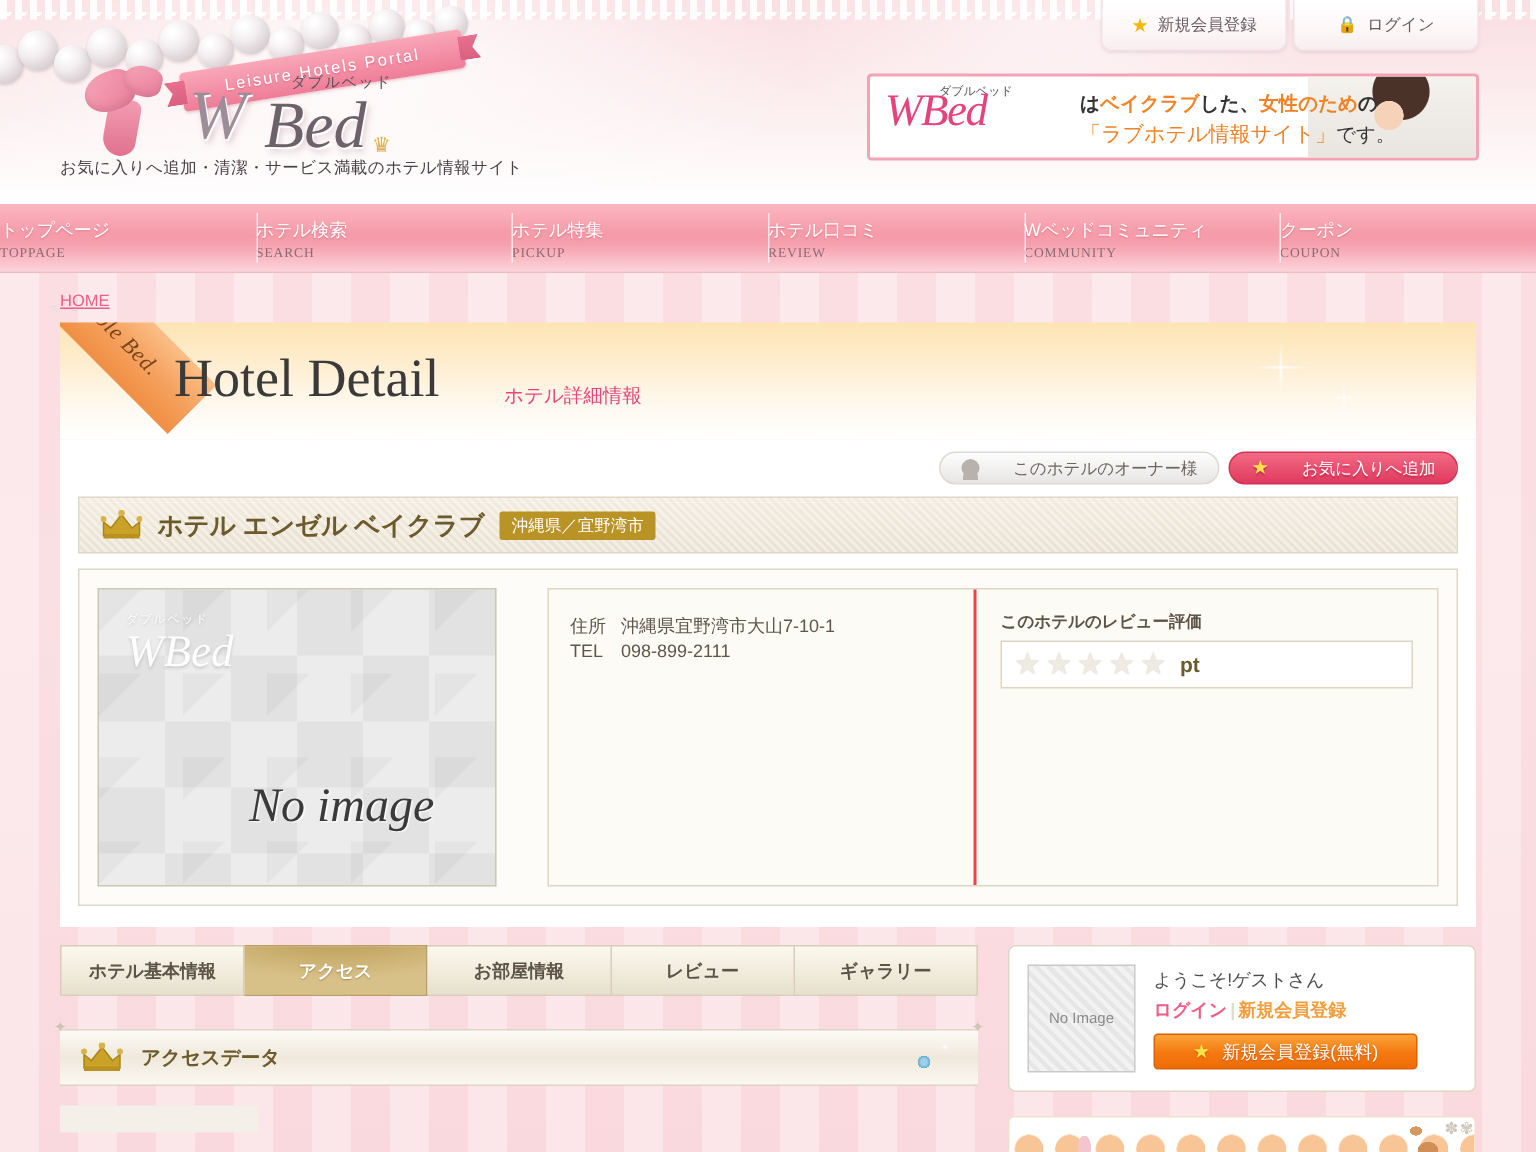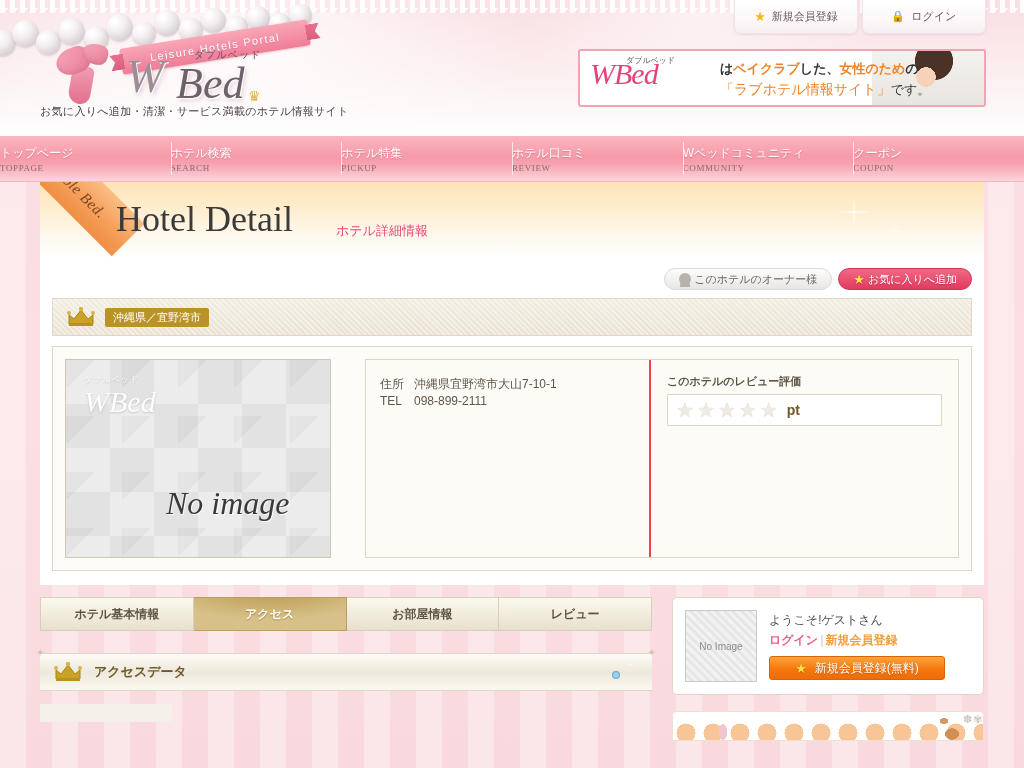--- a/index.html
+++ b/index.html
@@ -222,21 +222,21 @@
     position:absolute; left: 296px; top: 40px;
     font-size: 13px; color:#e8467d;
   }
 
   .content-white {
     background:#fff; padding: 0 0 14px 0;
   }
 
   .btn-row { display:flex; justify-content:flex-end; gap:6px; padding: 8px 12px 8px 0; }
   .pill {
-    display:flex; align-items:center; gap:3px;
+    display:flex; align-items:center; gap:22px;
     height: 22px; padding: 0 14px; border-radius: 11px;
     font-size: 11px; cursor: pointer;
   }
   .pill.gray {
     background: linear-gradient(180deg,#fdfdfd,#e8e6e4);
     border:1px solid #dcd9d6; color:#6b6661;
   }
   .pill.red {
     background: linear-gradient(180deg,#f26a85,#e03a5f);
     border:1px solid #d23455; color:#fff;
@@ -514,20 +514,23 @@
     <div class="gnav-item">
       <span class="gnav-ja">Wベッドコミュニティ</span>
       <span class="gnav-en">COMMUNITY</span>
     </div>
     <div class="gnav-item">
       <span class="gnav-ja">クーポン</span>
       <span class="gnav-en">COUPON</span>
     </div>
   </div>
 
+  <div class="crumb">
+    <a>HOME</a>
+  </div>
 
   <div class="container">
 
     <div class="title-box">
       <div class="sparkle"></div>
       <div class="corner-ribbon">
         <span>Double Bed.</span>
       </div>
       <div class="title-en">Hotel Detail</div>
       <div class="title-ja">ホテル詳細情報</div>
@@ -549,20 +552,21 @@
       <div class="hotel-bar">
         <span class="crown">
           <svg width="28" height="20" viewBox="0 0 28 20">
             <path d="M2 17 L2 8 L7 12 L14 3 L21 12 L26 8 L26 17 Z" fill="#c9a227" stroke="#a8841a" stroke-width="1"></path>
             <circle cx="2" cy="6" r="2" fill="#d9b24b"></circle>
               <circle cx="14" cy="2" r="2.2" fill="#d9b24b"></circle>
               <circle cx="26" cy="6" r="2" fill="#d9b24b"></circle>
             <rect x="2" y="16" width="24" height="3" fill="#b8911f"></rect>
           </svg>
         </span>
+        <span class="hotel-name">ホテル エンゼル ベイクラブ</span>
         <span class="loc-badge">沖縄県／宜野湾市</span>
       </div>
 
       <div class="detail-panel">
         <div class="noimg">
           <div class="chk"></div>
           <div class="wm">
             <small>ダブルベッド</small>
             <span>W</span><span>Bed</span>
           </div>
@@ -603,20 +607,23 @@
             <span>ホテル基本情報</span>
           </div>
         <div class="tab active">
             <span>アクセス</span>
           </div>
         <div class="tab">
             <span>お部屋情報</span>
           </div>
         <div class="tab">
             <span>レビュー</span>
+          </div>
+        <div class="tab">
+            <span>ギャラリー</span>
           </div>
       </div>
 
       <div class="sec-head">
         <span class="sec-deco"></span>
           <span class="sec-deco2"></span>
         <span class="crown">
           <svg width="28" height="20" viewBox="0 0 28 20">
             <path d="M2 17 L2 8 L7 12 L14 3 L21 12 L26 8 L26 17 Z" fill="#c9a227" stroke="#a8841a" stroke-width="1"></path>
             <circle cx="2" cy="6" r="2" fill="#d9b24b"></circle>

